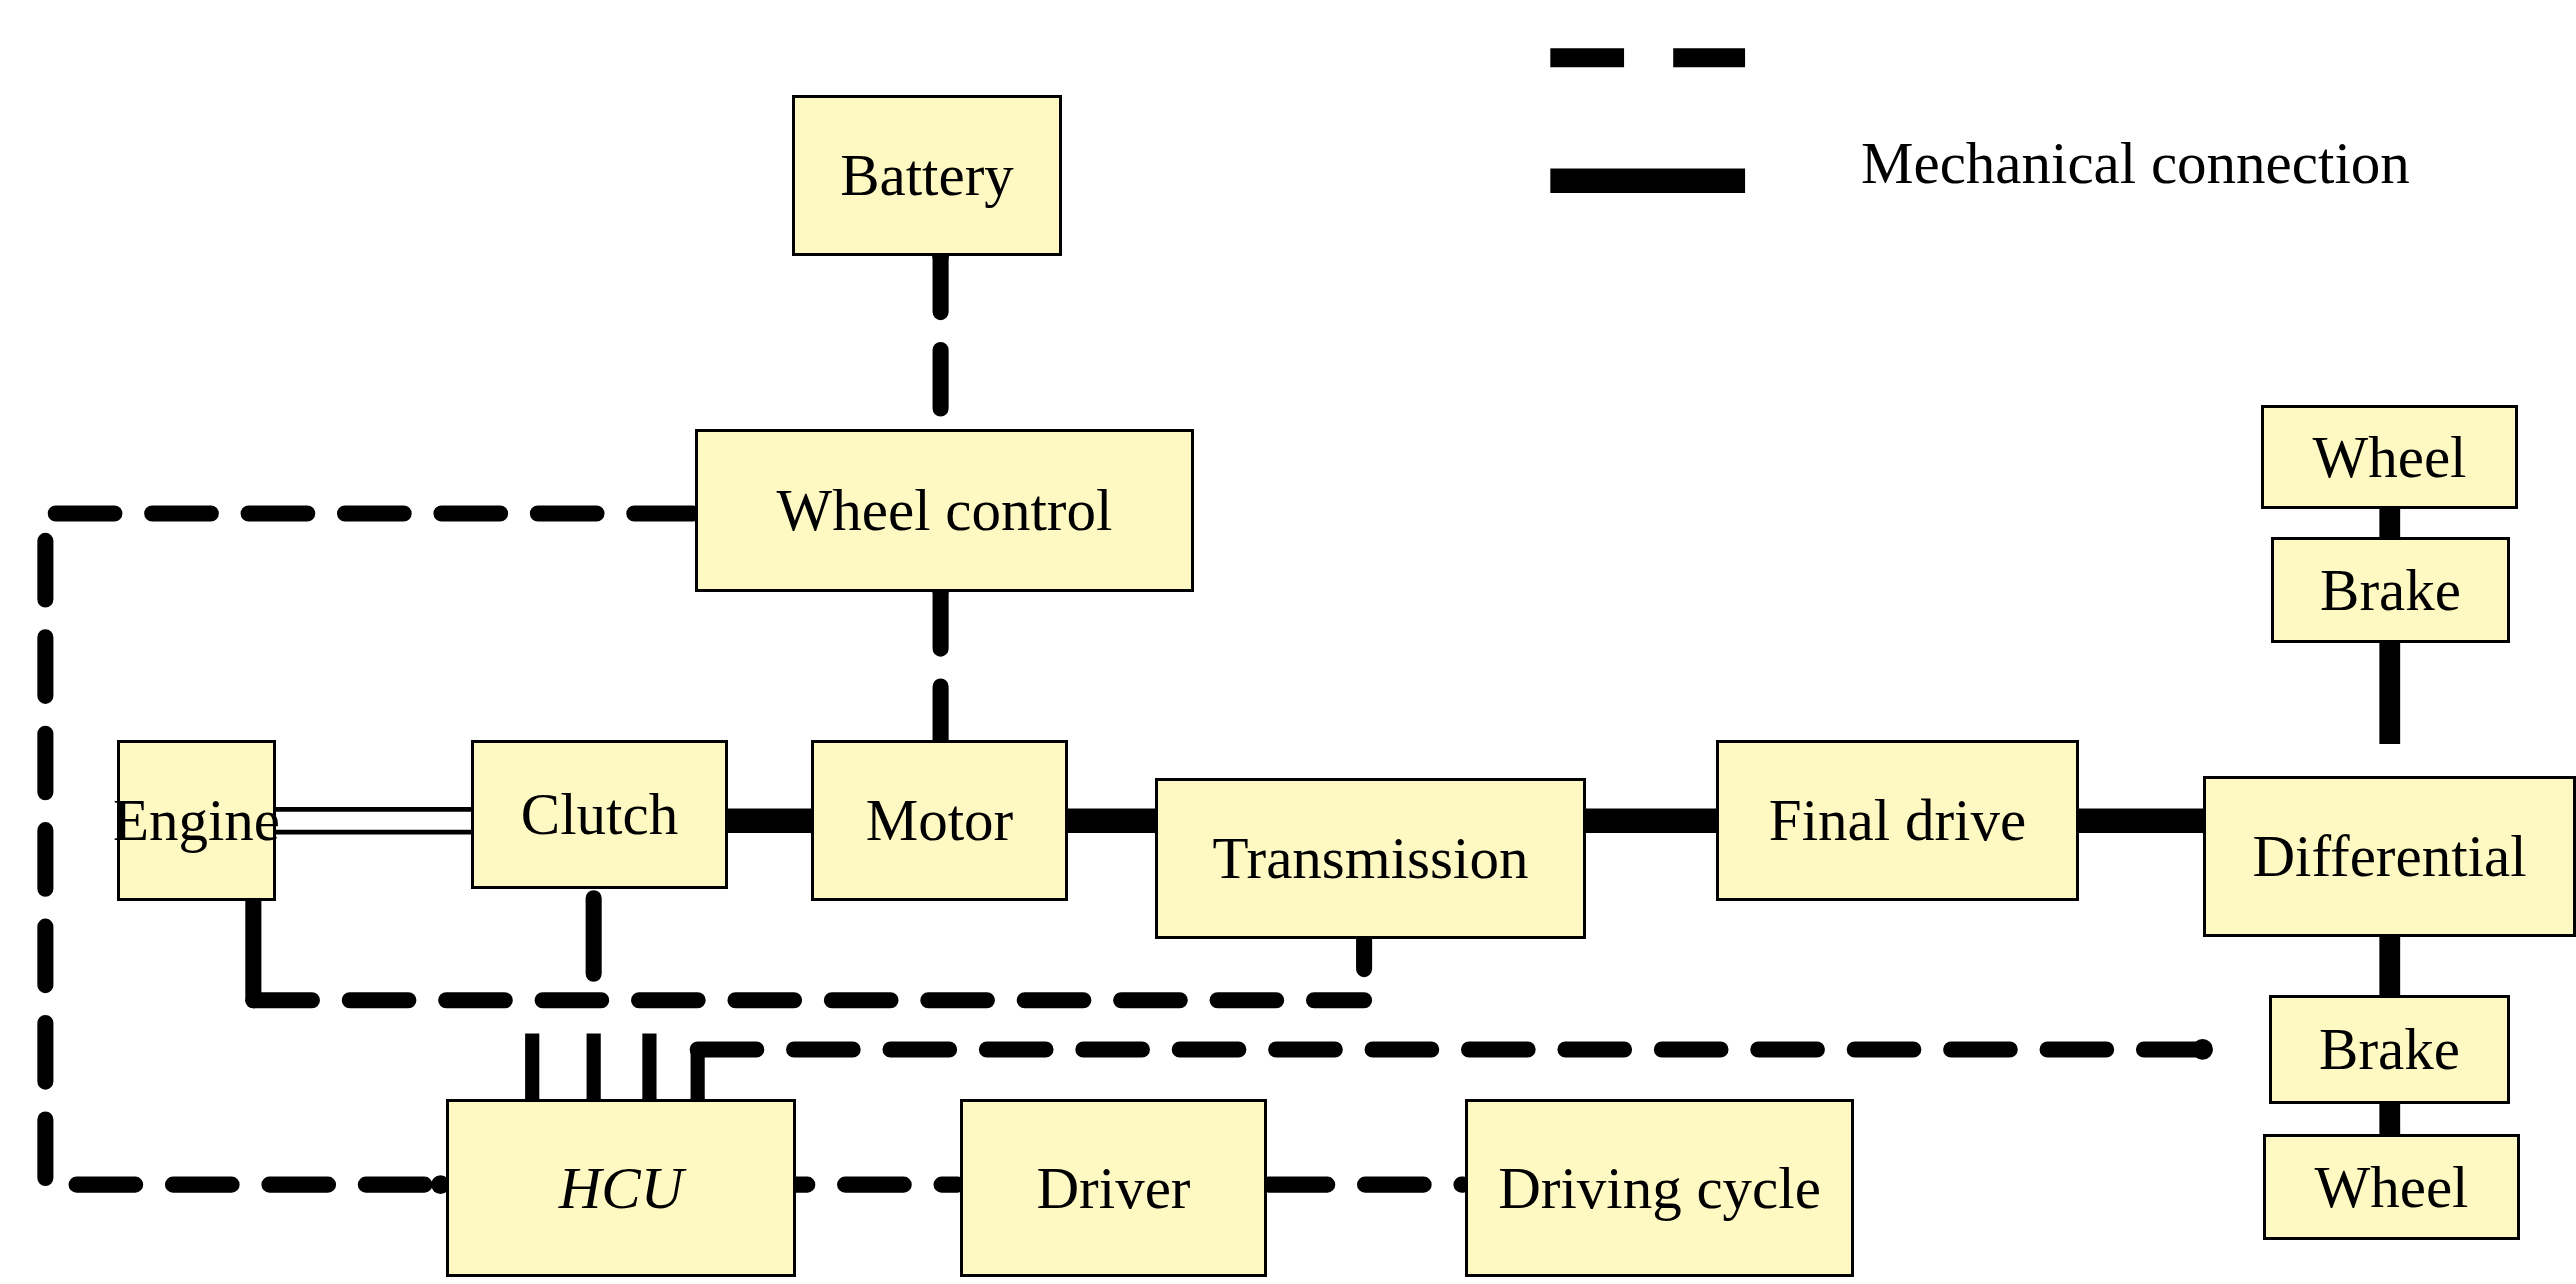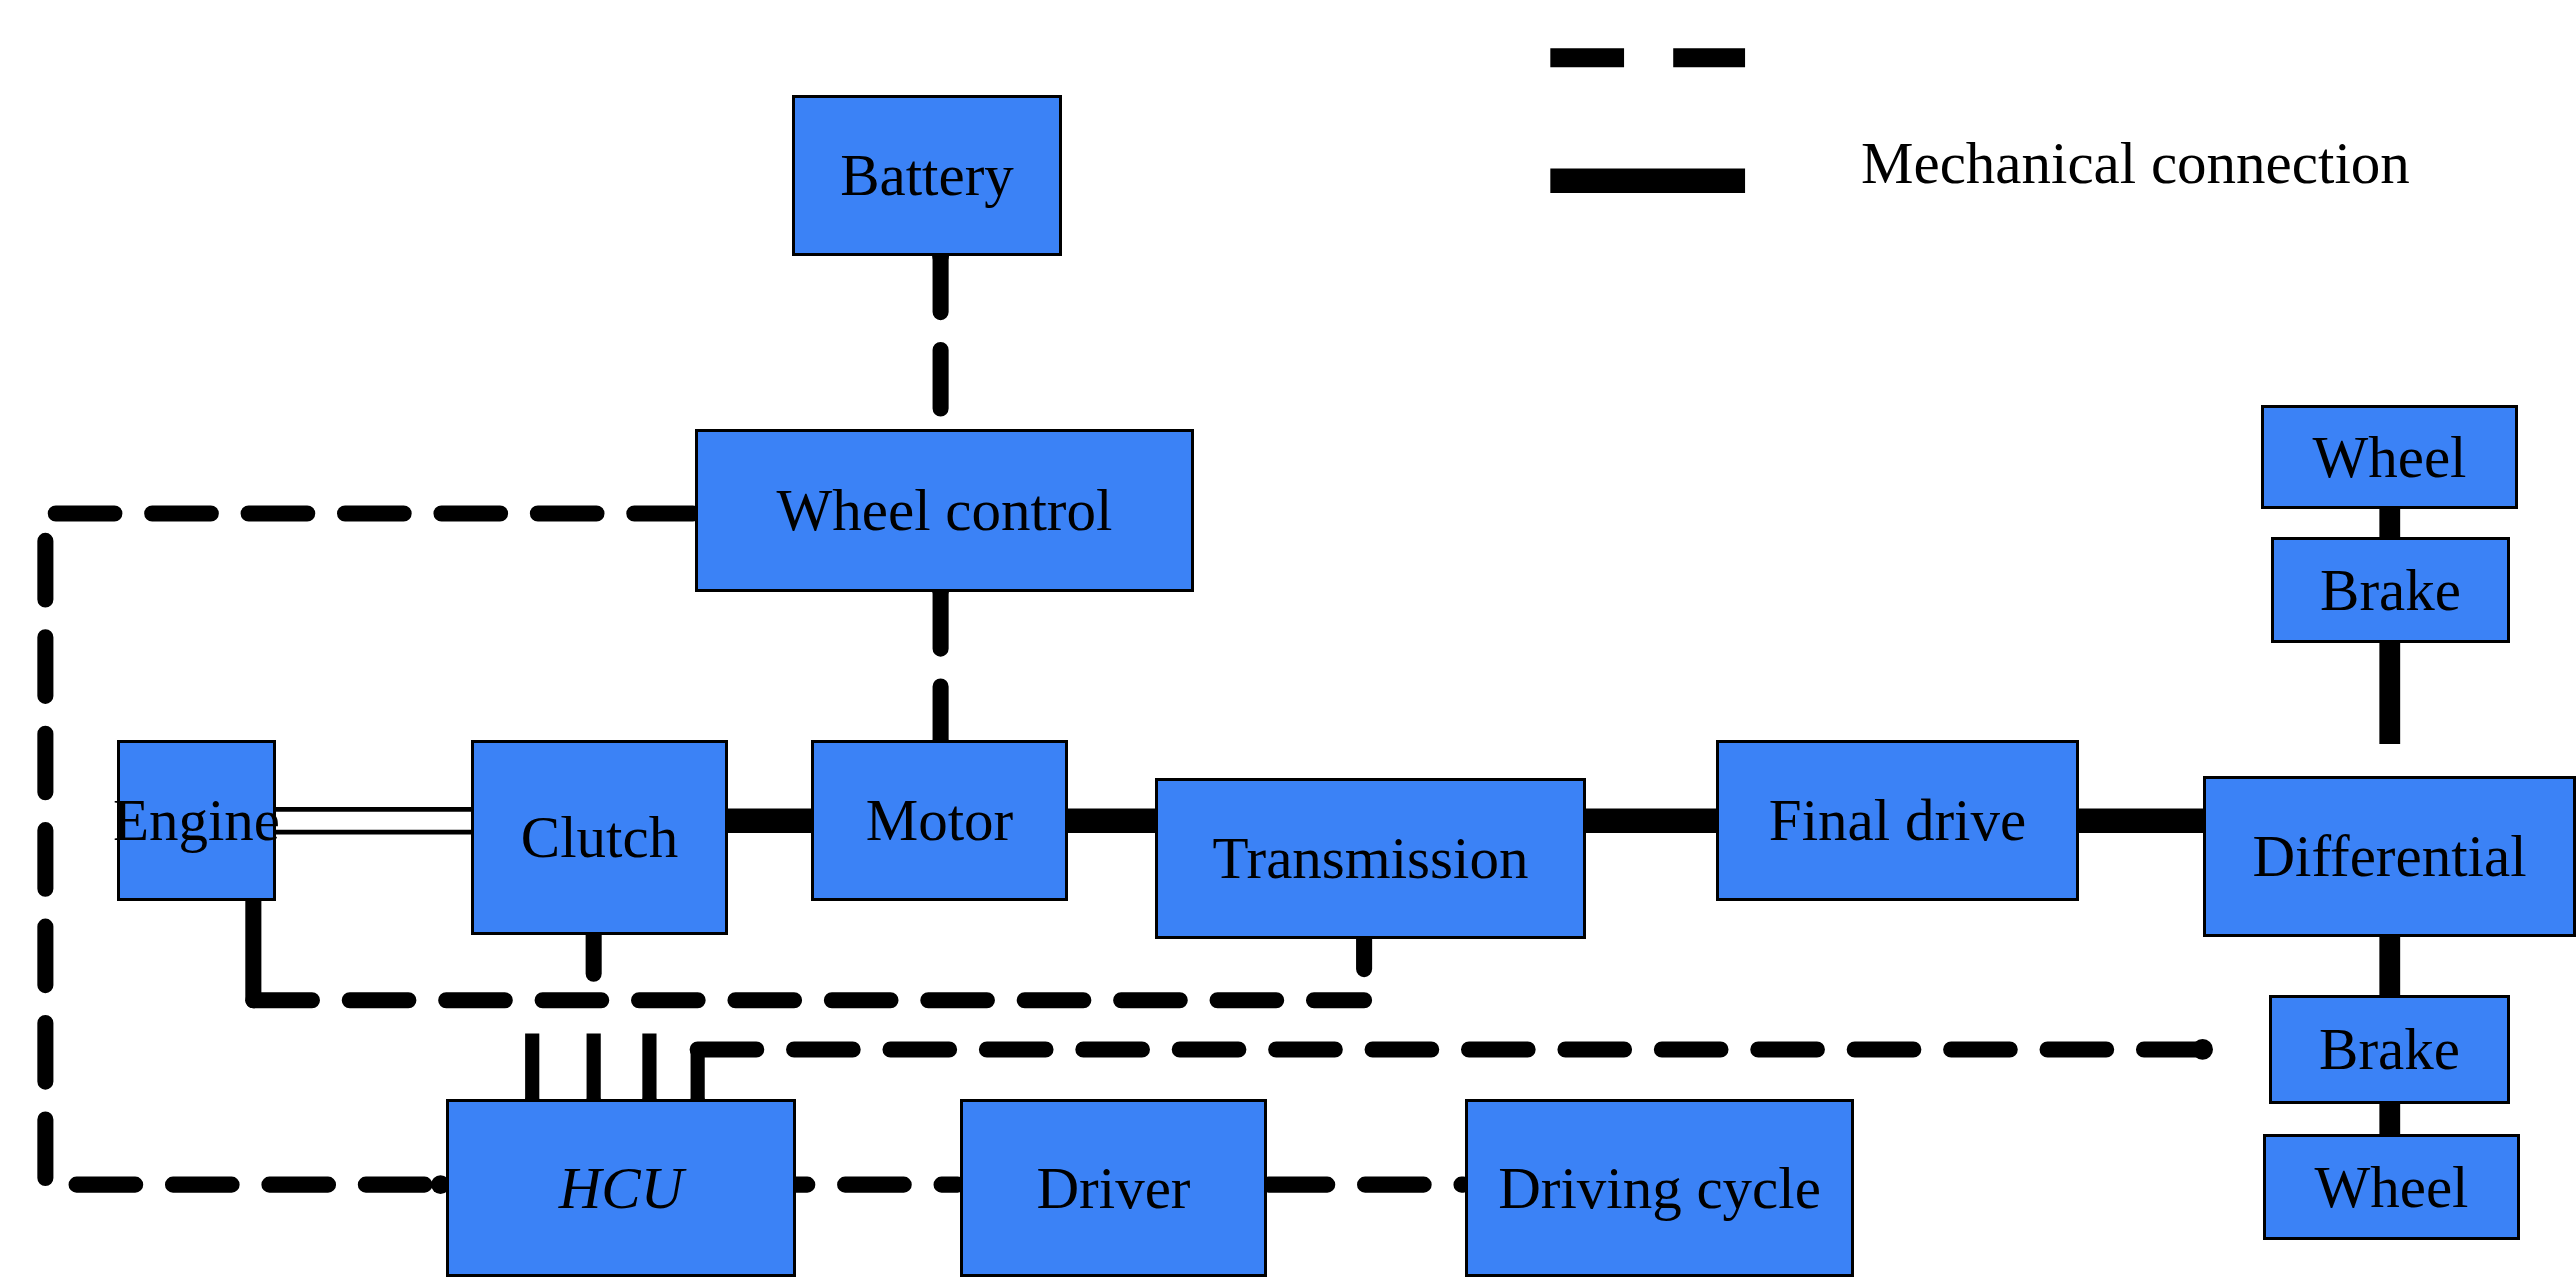--- a/index.html
+++ b/index.html
@@ -20,21 +20,21 @@
     position: absolute;
     left: 0;
     top: 0;
     width: 2576px;
     height: 1285px;
   }
   .node {
     position: absolute;
     box-sizing: border-box;
     border: 3.8px solid #000000;
-    background: #3b82f6;
+    background: #fef9c3;
     display: flex;
     align-items: center;
     justify-content: center;
     color: #000000;
     white-space: nowrap;
     z-index: 5;
   }
   .node .node-label {
     font-size: 59px;
     line-height: 1;
@@ -130,21 +130,21 @@
   </div>
 
   <div class="node" style="left:695px;  top:429px;  width:499px; height:163px;">
     <span class="node-label">Wheel control</span>
   </div>
 
   <div class="node" style="left:117px;  top:740px;  width:159px; height:161px;">
     <span class="node-label">Engine</span>
   </div>
 
-  <div class="node" style="left:471px;  top:740px;  width:257px; height:195px;">
+  <div class="node" style="left:471px;  top:740px;  width:257px; height:149px;">
     <span class="node-label">Clutch</span>
   </div>
 
   <div class="node" style="left:811px;  top:740px;  width:257px; height:161px;">
     <span class="node-label">Motor</span>
   </div>
 
   <div class="node" style="left:1155px; top:740px;  width:431px; height:161px;margin-top:38px;">
     <span class="node-label">Transmission</span>
   </div>

